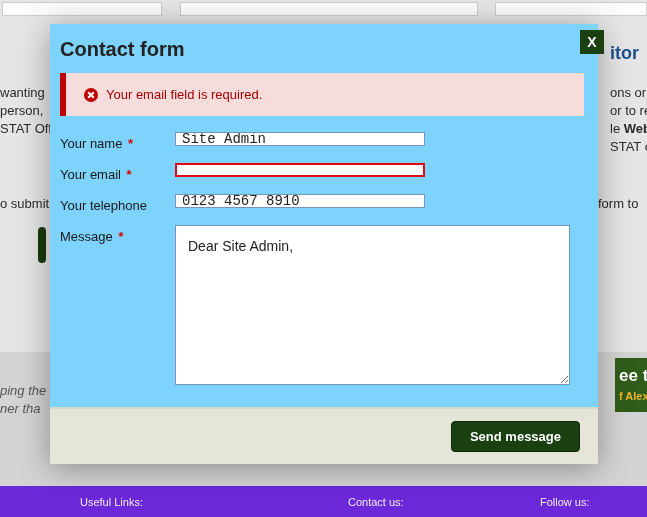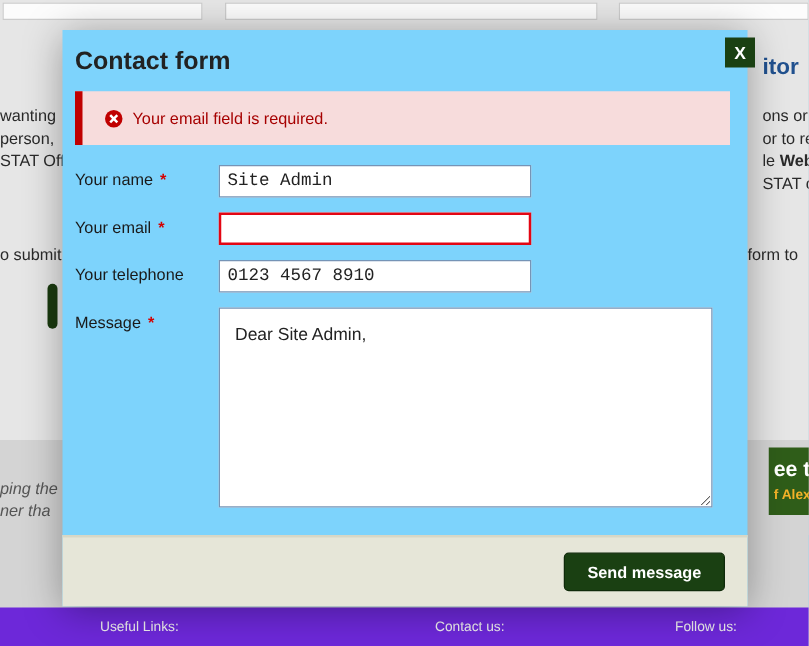--- a/index.html
+++ b/index.html
@@ -109,21 +109,21 @@
   }
   .form-label {
     width: 115px;
     font-size: 13px;
     color: #1a1a1a;
     padding-top: 4px;
   }
   .req { color: #d40000; font-weight: bold; margin-left: 2px;}
   .text-input {
     width: 250px;
-    height: 26px;
+    height: 14px;
     border: 1px solid #7694b6;
     padding: 2px 6px;
     font-family: "Courier New", monospace;
     font-size: 14px;
     color: #222;
     outline: none;
   }
   .text-input.invalid {
     border: 2px solid #e30613;
   }

